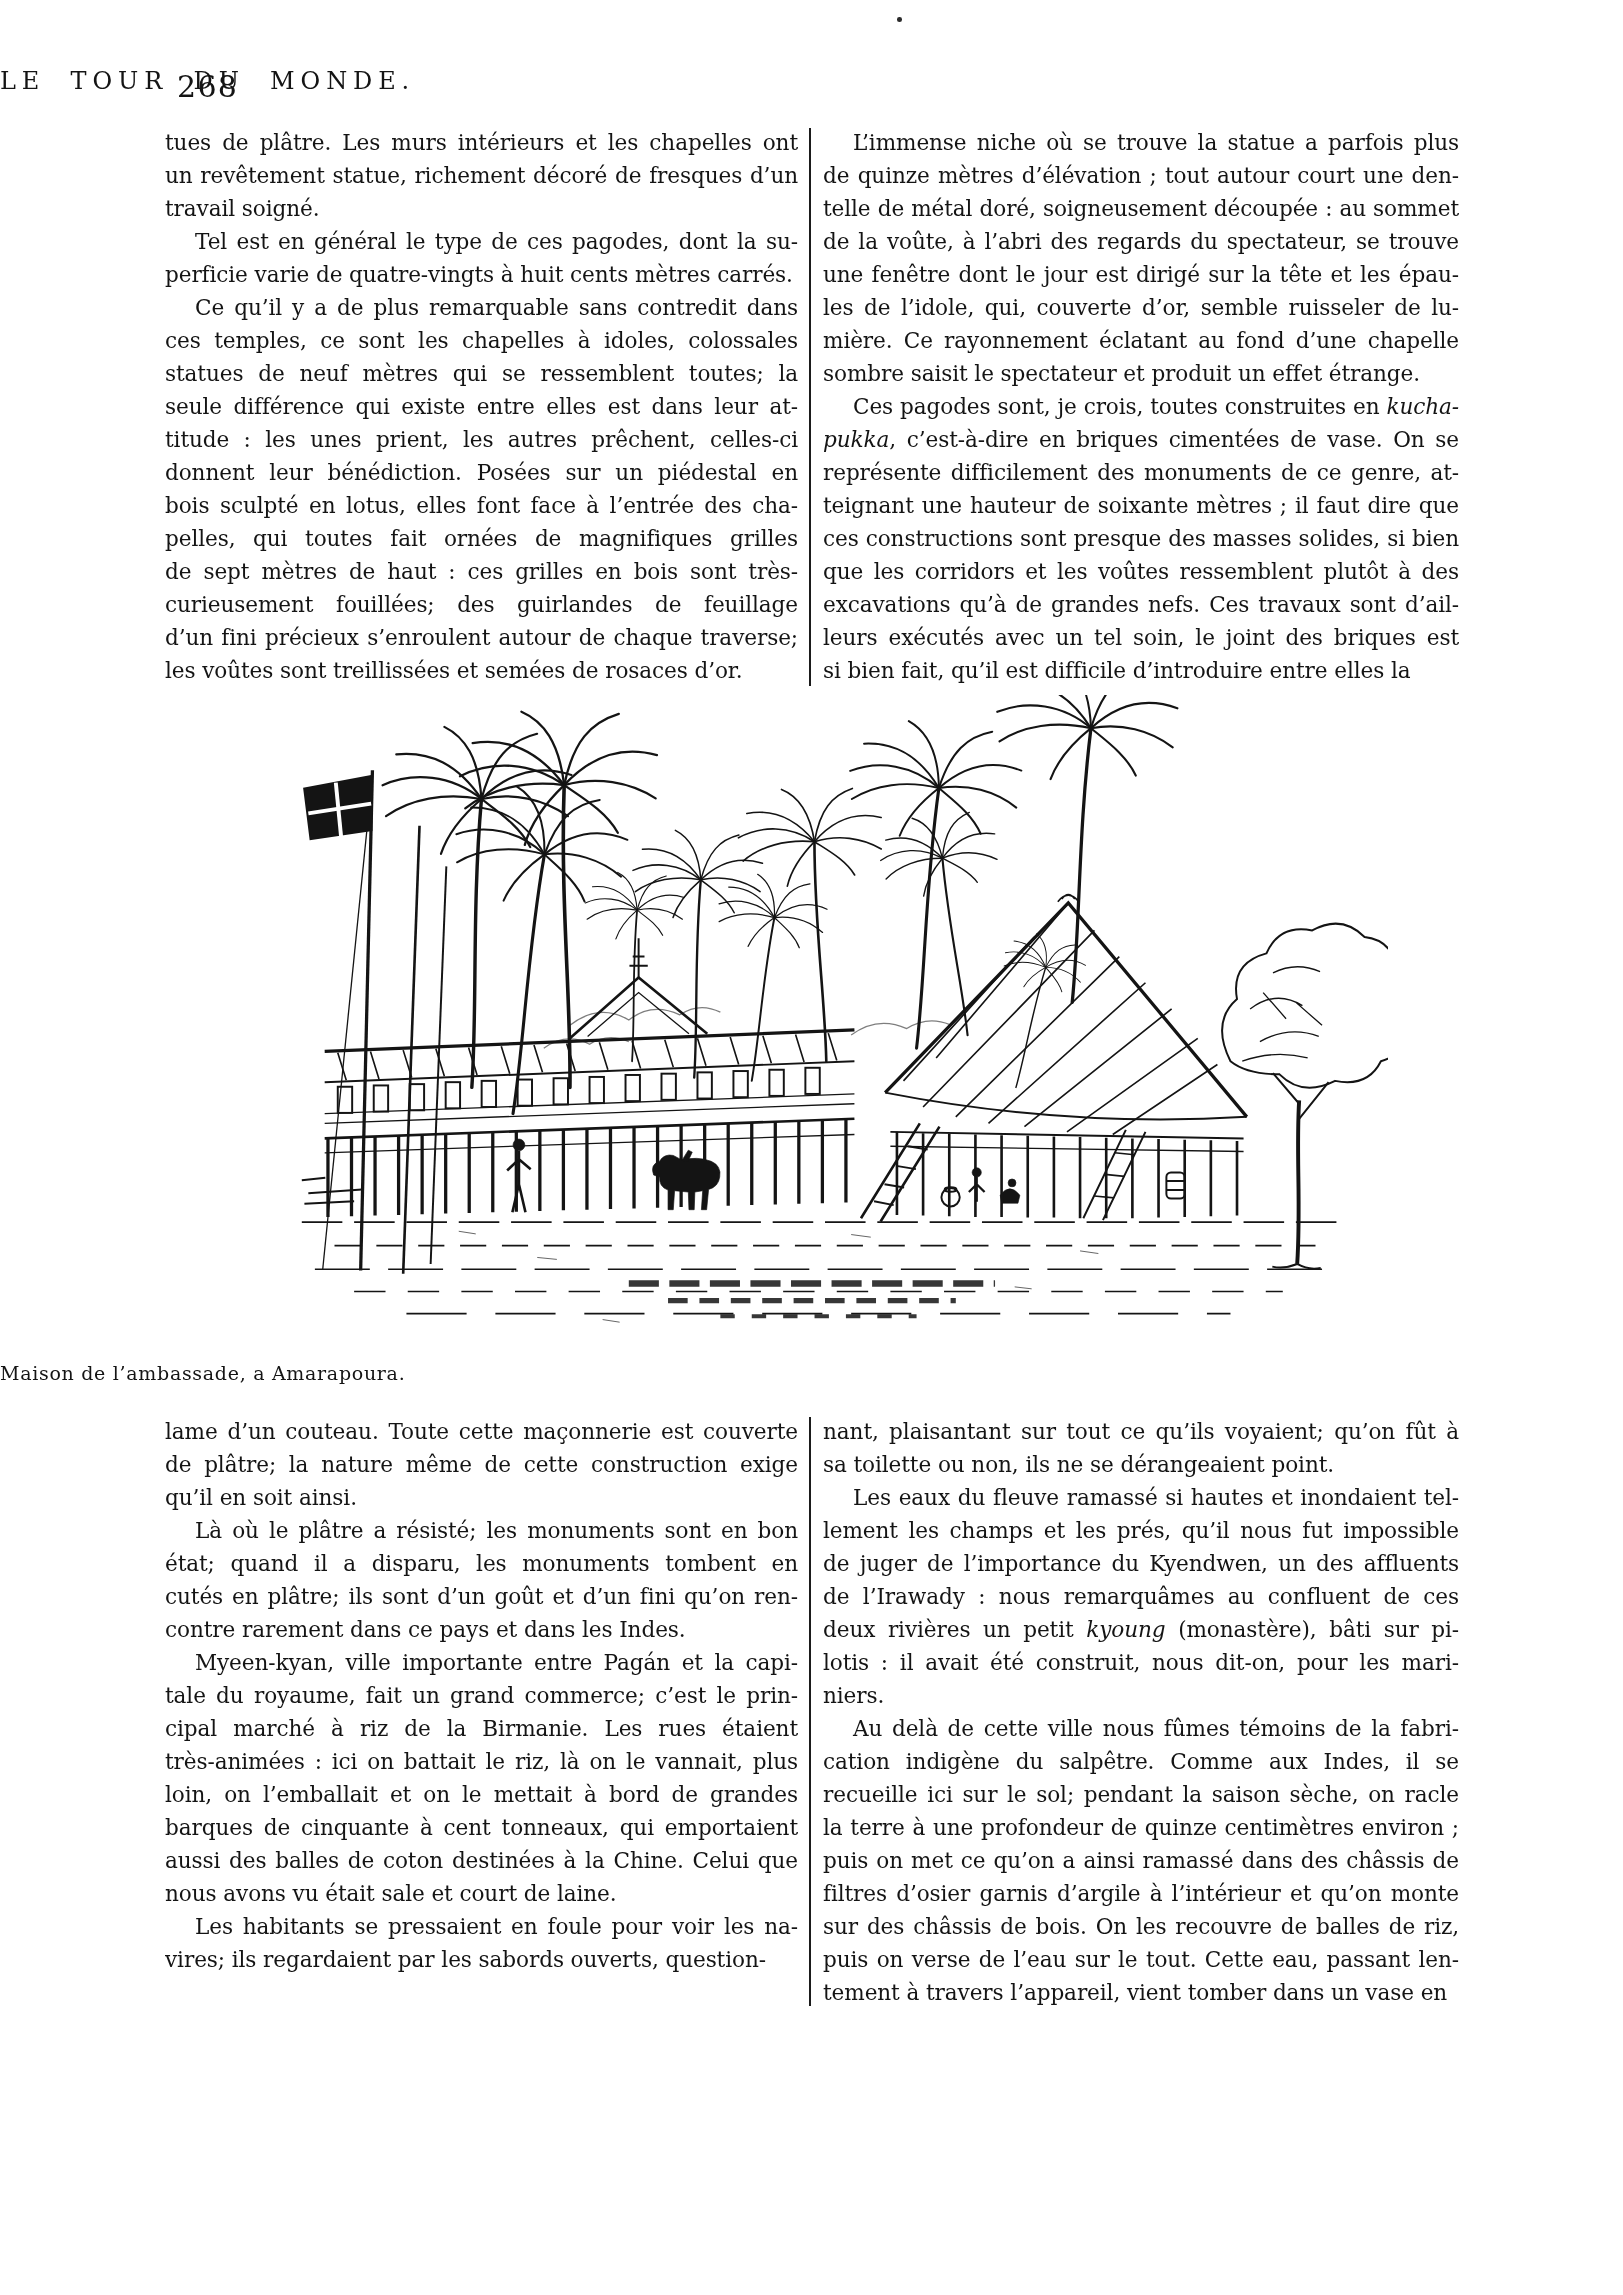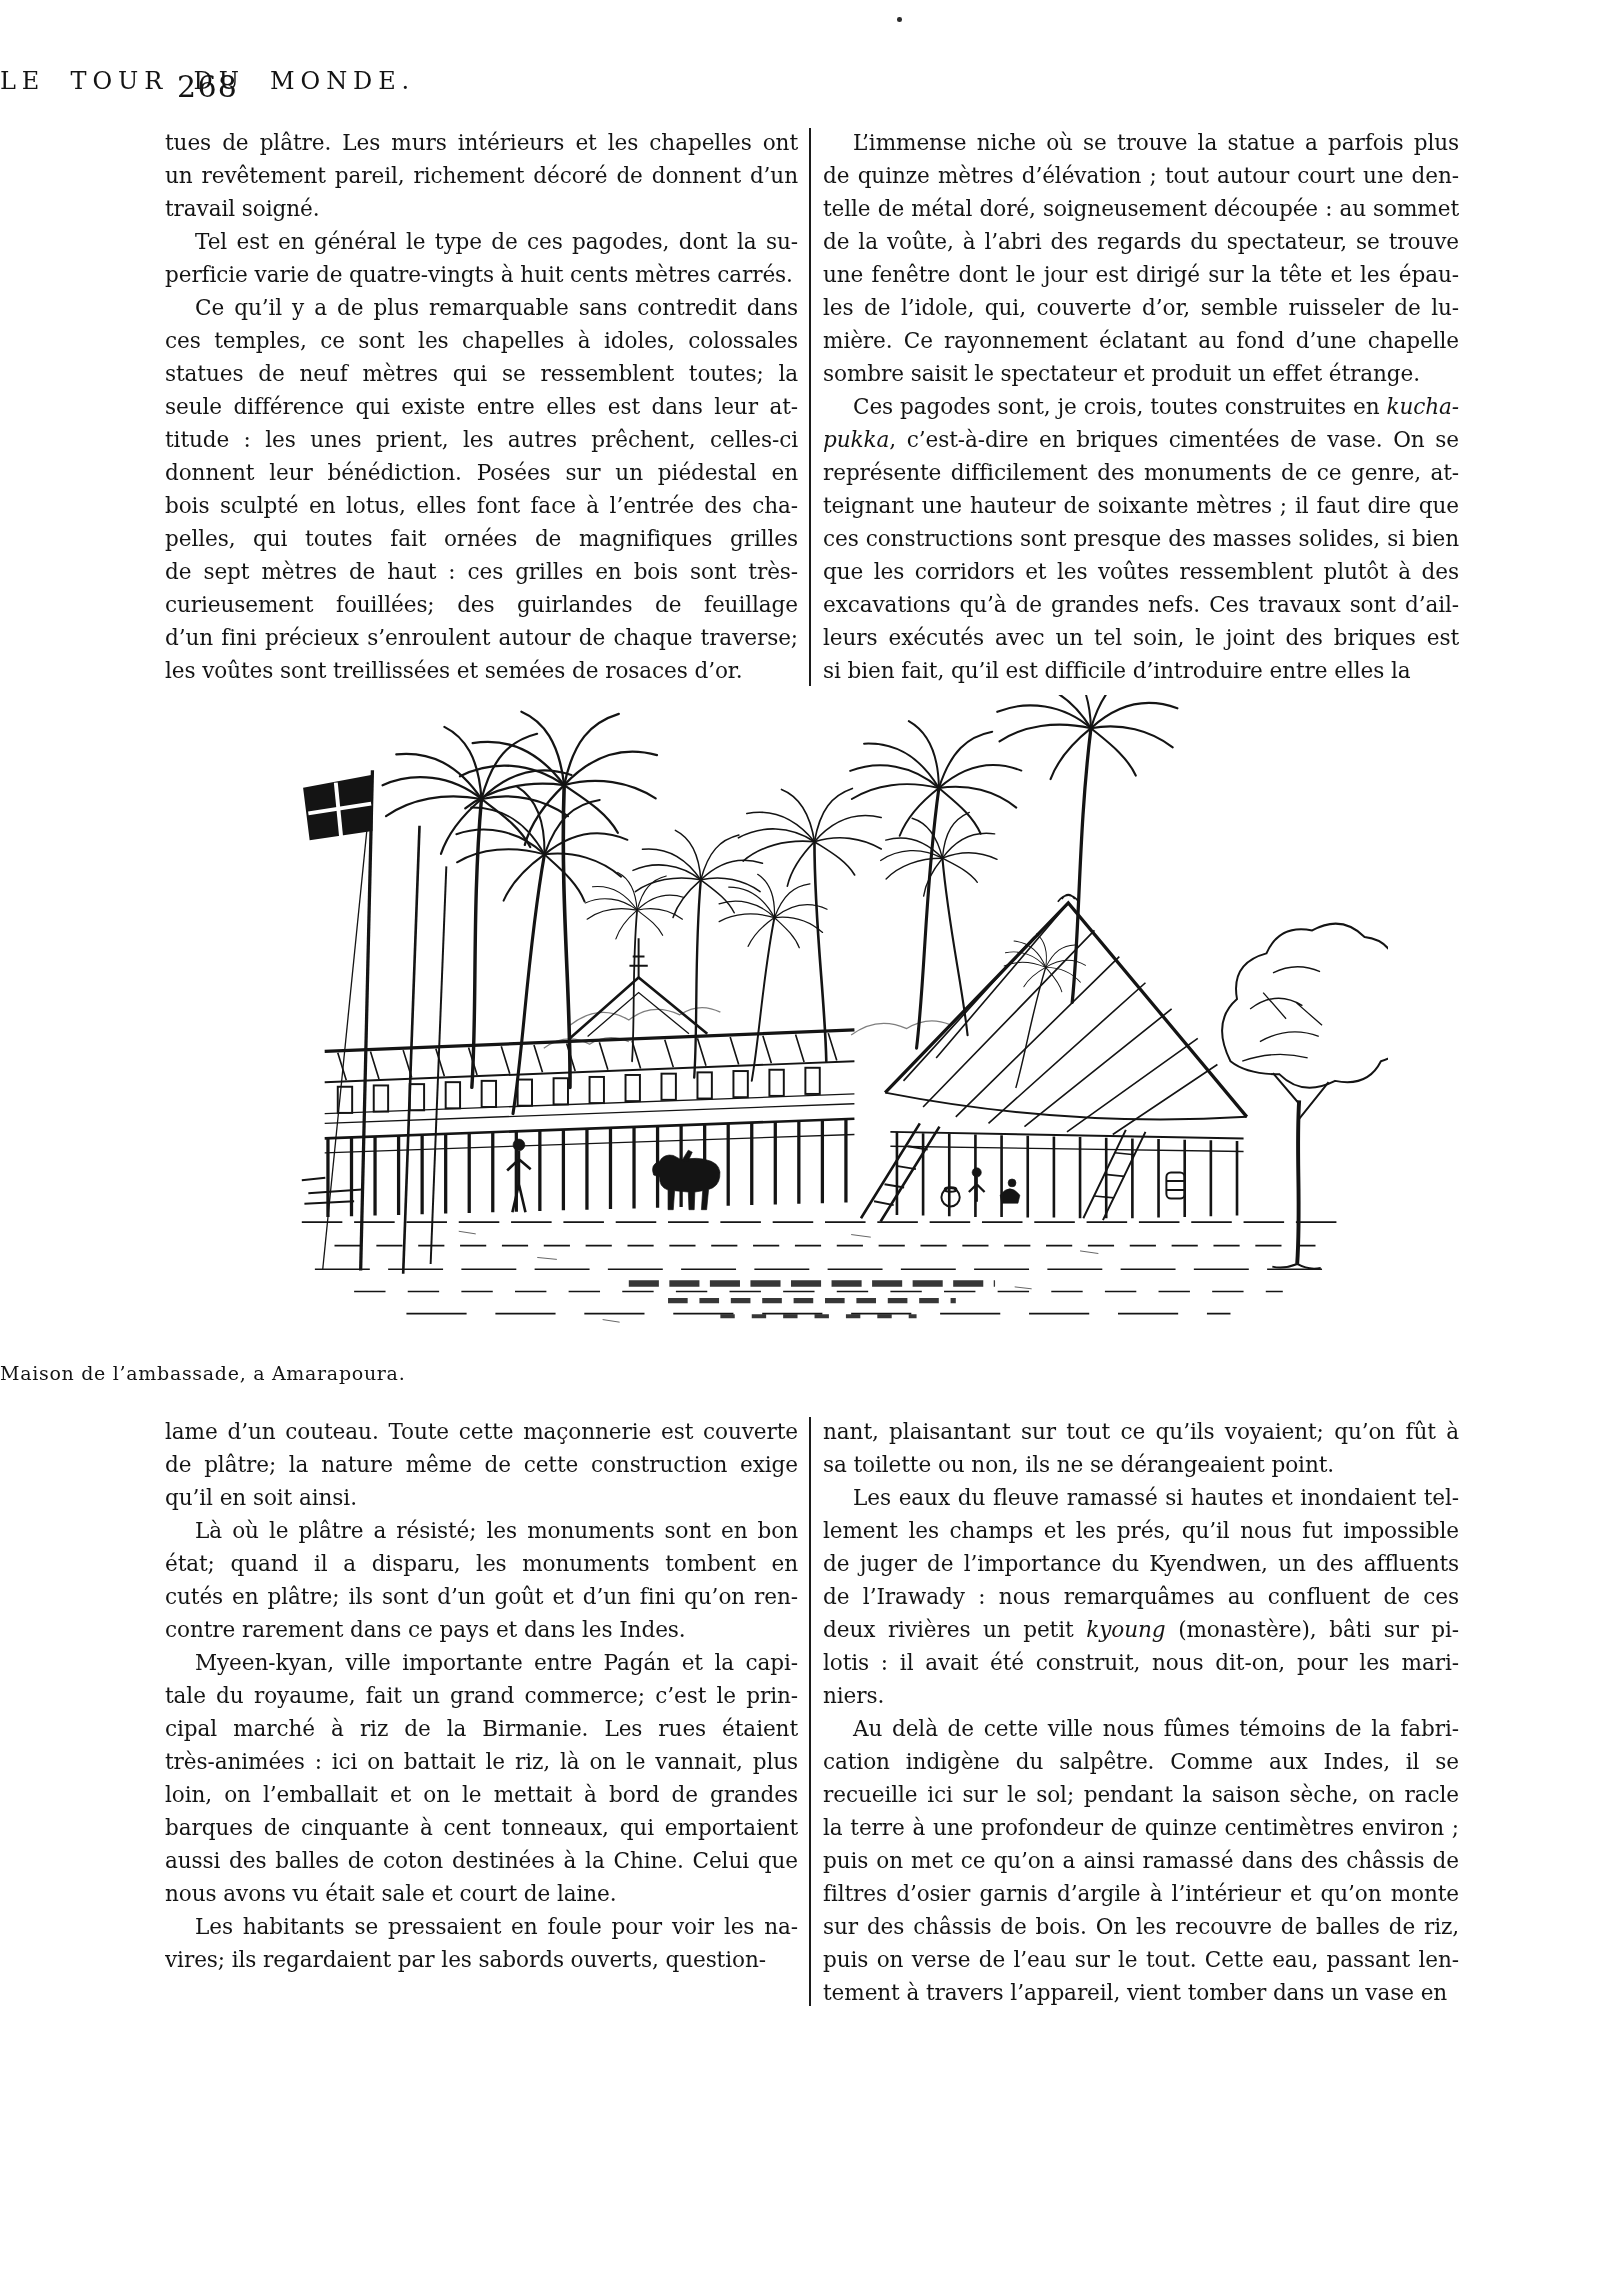--- a/index.html
+++ b/index.html
@@ -32,21 +32,21 @@
   <div class="speck"></div>
 
   <div class="pageno">268</div>
   <div class="journal-title">LE TOUR DU MONDE.</div>
 
   <div class="vrule vrule-top"></div>
   <div class="vrule vrule-bottom"></div>
 
   <div class="col col-tl">
       <div class="line">tues de plâtre. Les murs intérieurs et les chapelles ont</div>
-      <div class="line">un revêtement pareil, richement décoré de donnent d’un</div>
+      <div class="line">un revêtement statue, richement décoré de fresques d’un</div>
       <div class="line pend">travail soigné.</div>
       <div class="line ind">Tel est en général le type de ces pagodes, dont la su-</div>
       <div class="line pend">perficie varie de quatre-vingts à huit cents mètres carrés.</div>
       <div class="line ind">Ce qu’il y a de plus remarquable sans contredit dans</div>
       <div class="line">ces temples, ce sont les chapelles à idoles, colossales</div>
       <div class="line">statues de neuf mètres qui se ressemblent toutes; la</div>
       <div class="line">seule différence qui existe entre elles est dans leur at-</div>
       <div class="line">titude : les unes prient, les autres prêchent, celles-ci</div>
       <div class="line">donnent leur bénédiction. Posées sur un piédestal en</div>
       <div class="line">bois sculpté en lotus, elles font face à l’entrée des cha-</div>

